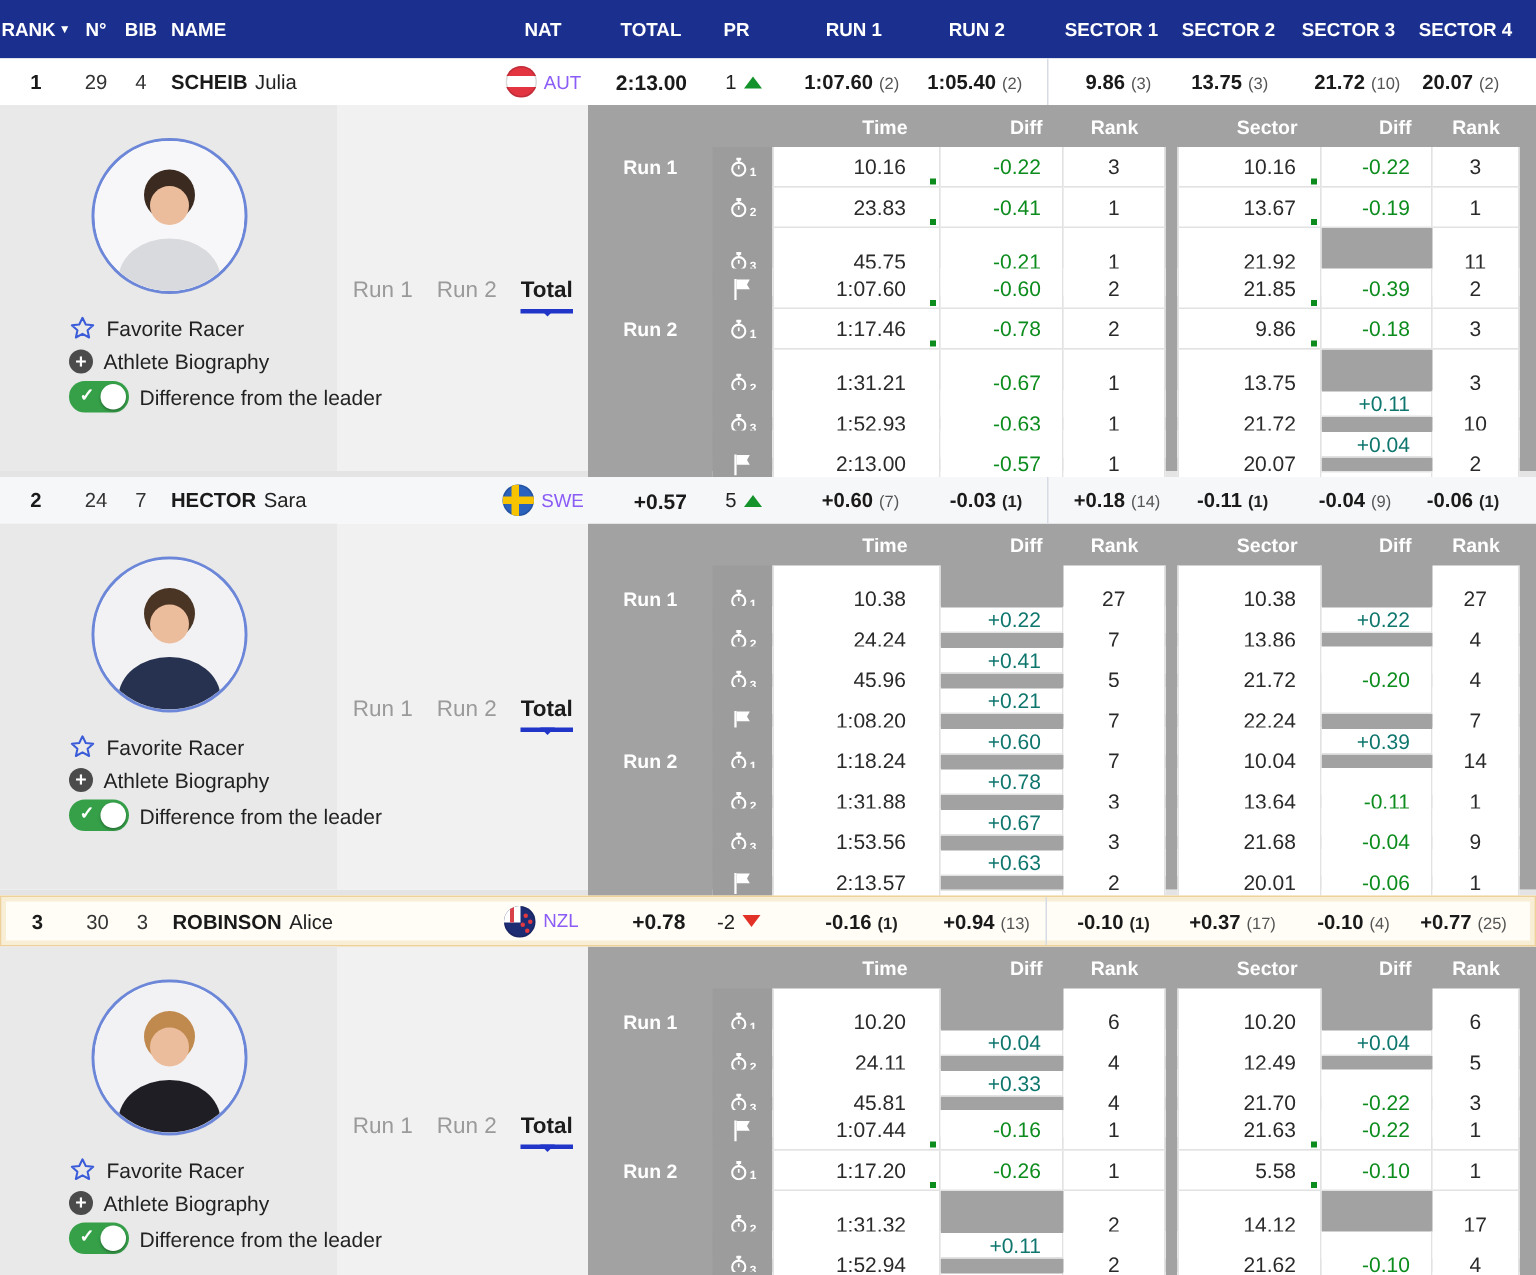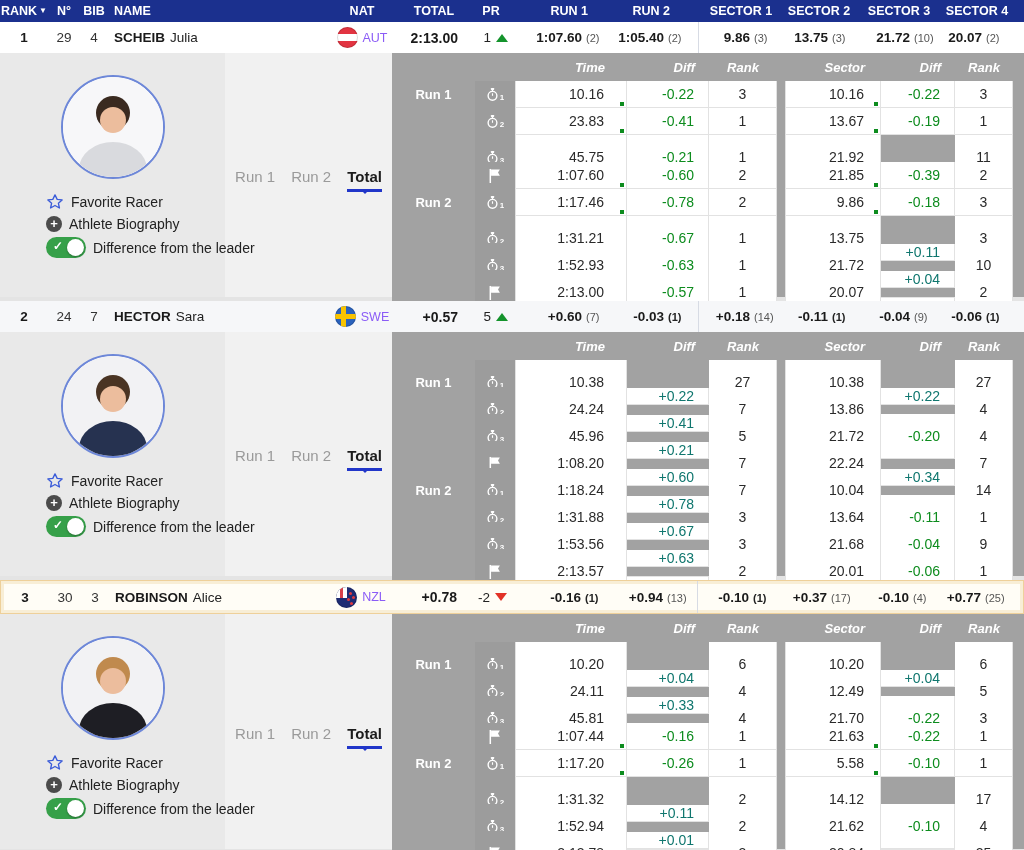--- a/index.html
+++ b/index.html
@@ -4,21 +4,21 @@
 <style>
   * { margin:0; padding:0; box-sizing:border-box; }
   html,body { width:1024px; }
   body { font-family:"Liberation Sans", sans-serif; background:#e4e4e4; }
   #page { width:1024px; height:850px; overflow:hidden; background:#e4e4e4; }
 
   
   .sgrid { display:grid; grid-template-columns:48px 32px 28px 1fr 80px 64px 50px 96px 82px 8px 78px 78px 82px 84px; align-items:center; }
 
   
-  .thead-main { height:22px; background:#1b308e; color:#fff; font-size:12.5px; font-weight:bold; }
+  .thead-main { height:39px; background:#1b308e; color:#fff; font-size:12.5px; font-weight:bold; }
   .thead-main .hc { white-space:nowrap; }
   .hc.c-center { text-align:center; }
   .hc.c-left { padding-left:6px; text-align:left; }
   .hc.c-right { text-align:right; }
   .hc.pad-rank { padding-right:24px; }
   .hc.pad-edge { padding-right:10px; }
   .sort-arrow { display:inline-block; font-size:8px; vertical-align:2px; margin-left:2px; }
 
   
   .block { background:#fff; }
@@ -72,21 +72,21 @@
   .toggle::after { content:''; position:absolute; right:2px; top:2px; width:17px; height:17px; border-radius:50%; background:#fff; box-shadow:0 1px 2px rgba(0,0,0,.35); }
 
   .tab-panel { width:167px; background:#f1f1f1; flex:none; display:flex; align-items:center; justify-content:center; }
   .tabs { display:flex; gap:16px; font-size:15px; padding-top:10px; }
   .tab { color:#9a9a9a; cursor:pointer; padding-bottom:4px; }
   .tab.active { color:#1c1c1c; font-weight:bold; border-bottom:3px solid #2136c9; position:relative; }
   .tab.active::after { content:''; position:absolute; left:50%; margin-left:-5px; bottom:-10px; border:5px solid transparent; border-top-color:#2136c9; }
 
   .table-panel { flex:1; background:#a2a2a2; padding-right:11px; }
   .dgrid { display:grid; grid-template-columns:83px 40px 112px 82px 68px 8px 96px 74px 58px; align-items:stretch; }
-  .dhead { height:28px; color:#fff; font-size:13px; font-weight:bold;font-style:italic; }
+  .dhead { height:28px; color:#fff; font-size:13px; font-weight:bold; }
   .dhead span { display:flex; align-items:center; }
   .dh-right { justify-content:flex-end; padding-right:14px; }
   .dh-right.t { padding-right:22px; }
   .dh-right.s { padding-right:16px; }
   .dh-center { justify-content:center; }
   .trow { height:27px; font-size:14px; color:#2a2a2a; }
   .runlab { display:flex; align-items:center; justify-content:center; color:#fff; font-size:13px; font-weight:bold; background:#a2a2a2; }
   .ico { display:flex; align-items:center; justify-content:center; background:#9c9c9c; }
   .ico sub { font-size:8px; color:#fff; font-weight:bold; margin-left:1px; margin-top:6px; }
   .dcell { display:flex; align-items:center; background:#fff; border-bottom:1px solid #e2e2e2; border-right:1px solid #e2e2e2; position:relative; }
@@ -602,21 +602,21 @@
                 <span>1:08.20</span>
                 <i class="tick pos"></i>
               </span>
   <span class="dcell diff pos">+0.60</span>
   <span class="dcell rank">7</span>
   <span class="dgap"></span>
   <span class="dcell first num sec">
                 <span>22.24</span>
                 <i class="tick pos"></i>
               </span>
-  <span class="dcell diff pos">+0.34</span>
+  <span class="dcell diff pos">+0.39</span>
   <span class="dcell rank">7</span>
 </div>
 
 <div class="dgrid trow">
   <span class="runlab">Run 2</span>
   <span class="ico">
                 <svg viewBox="0 0 16 16" width="13" height="13">
                   <rect x="6" y="0" width="4" height="2.4" rx="0.5" fill="#fff"></rect>
                   <rect x="7.2" y="2" width="1.6" height="2.2" fill="#fff"></rect>
                   <circle cx="8" cy="9.6" r="5.4" fill="none" stroke="#fff" stroke-width="1.7"></circle>

